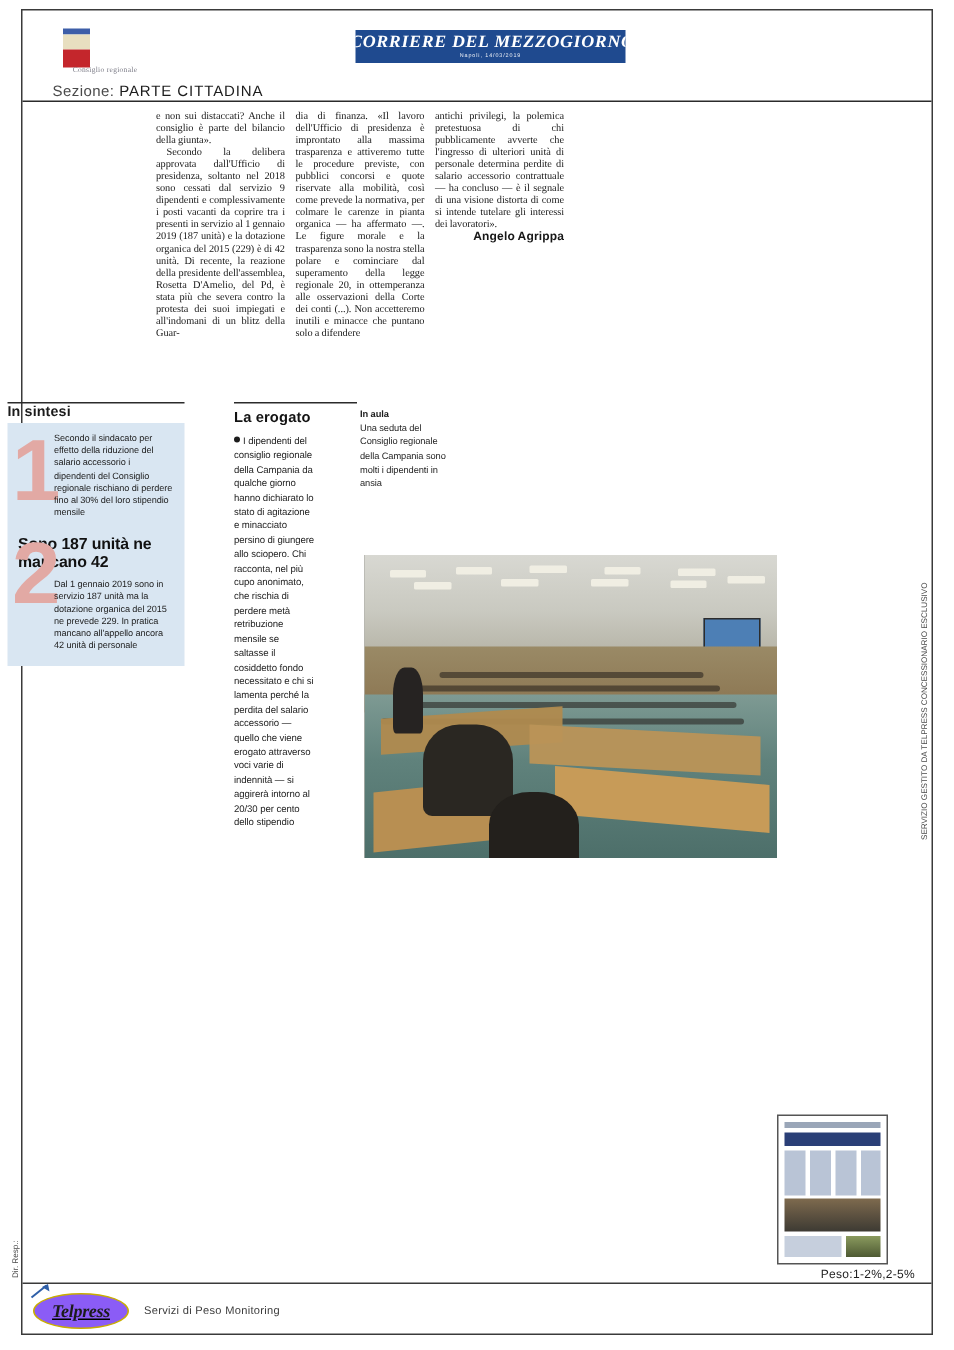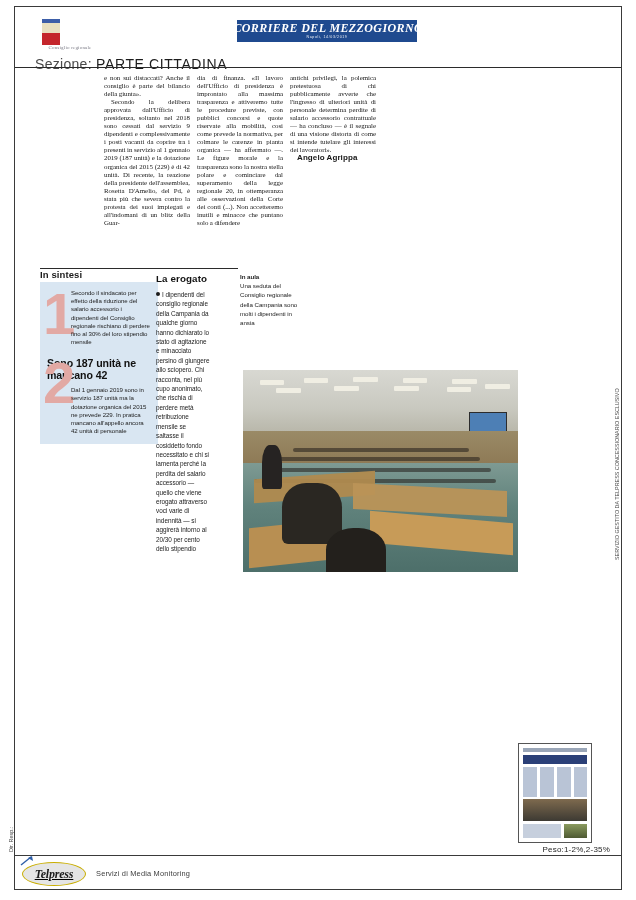--- a/index.html
+++ b/index.html
@@ -54,21 +54,21 @@
     font-size: 5px;
     color: #7a7a85;
     letter-spacing: .2px;
     width: 70px;
     text-align: center;
   }
   .hdr-section {
     position: absolute;
     left: 20px; top: 49px;
     font-family: "Liberation Sans", sans-serif;
-    font-size: 14px;
+    font-size: 10px;
     color: #3b3b3b;
     letter-spacing: .3px;
   }
   .hdr-section .lbl { color:#4a4a4a; }
   .hdr-section .val { color:#1c1c1c; letter-spacing:.6px; }
   .masthead {
     position: absolute;
     left: 222px; top: 13px;
     width: 180px; height: 22px;
     background: #1f4a8f;
@@ -116,35 +116,35 @@
   .body-col {
     font-size: 6.9px;
     line-height: 8.05px;
     letter-spacing: -0.03px;
     word-spacing: -0.2px;
   }
   .body-col p { margin: 0; text-indent: 7px; }
   .body-col p.noind { text-indent: 0; }
   .byline {
     margin-top: 5px;
-    text-align: left;
+    text-align: right;
     font-family: "Liberation Sans", sans-serif;
     font-weight: bold;
     font-size: 8px;
     letter-spacing: .1px;
     text-indent: 0;
   }
   #col1 { left: 104px; top: 74px;  width: 86px; }
   #col2 { left: 197px; top: 74px;  width: 86px; }
   #col3 { left: 290px; top: 74px;  width: 86px; }
 
   
   .sintesi-wrap {
     position: absolute;
-    left: 40px; top: 268px;
+    left: 5px; top: 268px;
     width: 118px;
     border-radius: 21px;
   }
   .sintesi-title {
     font-family: "Liberation Sans", sans-serif;
     font-weight: bold;
     font-size: 9.5px;
     color: #1b1b1b;
     letter-spacing: .1px;
     padding-bottom: 2px;
@@ -330,21 +330,21 @@
   .foot-rule {
     position: absolute;
     left: 15px; top: 855px;
     width: 606px; height: 0;
     border-top: 1px solid #3a3a3a;
   }
   .telpress {
     position: absolute;
     left: 22px; top: 862px;
     width: 62px; height: 22px;
-    background: #e5e5e5;
+    background: #8b5cf6;
     border-radius: 50%;
     border: 1px solid #c9ae00;
     text-decoration: underline;
   }
   .telpress span {
     display: block;
     text-align: center;
     line-height: 22px;
     font-family: "Liberation Serif", serif;
     font-weight: bold;
@@ -483,28 +483,28 @@
       <i style="left:0"></i>
         <i style="left:17px"></i>
       <i style="left:34px"></i>
         <i style="left:51px;width:13px"></i>
     </div>
     <div class="t-photo"></div>
     <div class="t-bot"></div>
     <div class="t-bot2"></div>
   </div>
 
-  <div class="peso">Peso:1-2%,2-35%</div>
+  <div class="peso">Peso:1-2%,2-5%</div>
 
   <div class="vcode" id="vcode-right">SERVIZIO GESTITO DA TELPRESS CONCESSIONARIO ESCLUSIVO</div>
   <div class="vcode" id="vcode-left">Dir. Resp.: </div>
 
   <div class="foot-rule"></div>
   <svg class="tel-arrow" viewBox="0 0 14 10">
     <path d="M1,9 L11,1" stroke="#2f5fa8" stroke-width="1.4" fill="none"></path>
     <path d="M12,0 L13,5 L8,2 Z" fill="#2f5fa8"></path>
   </svg>
   <div class="telpress">
     <span>Telpress</span>
   </div>
-  <div class="foot-tag">Servizi di Media Monitoring</div>
+  <div class="foot-tag">Servizi di Peso Monitoring</div>
 
 </div>
 
 </body></html>

